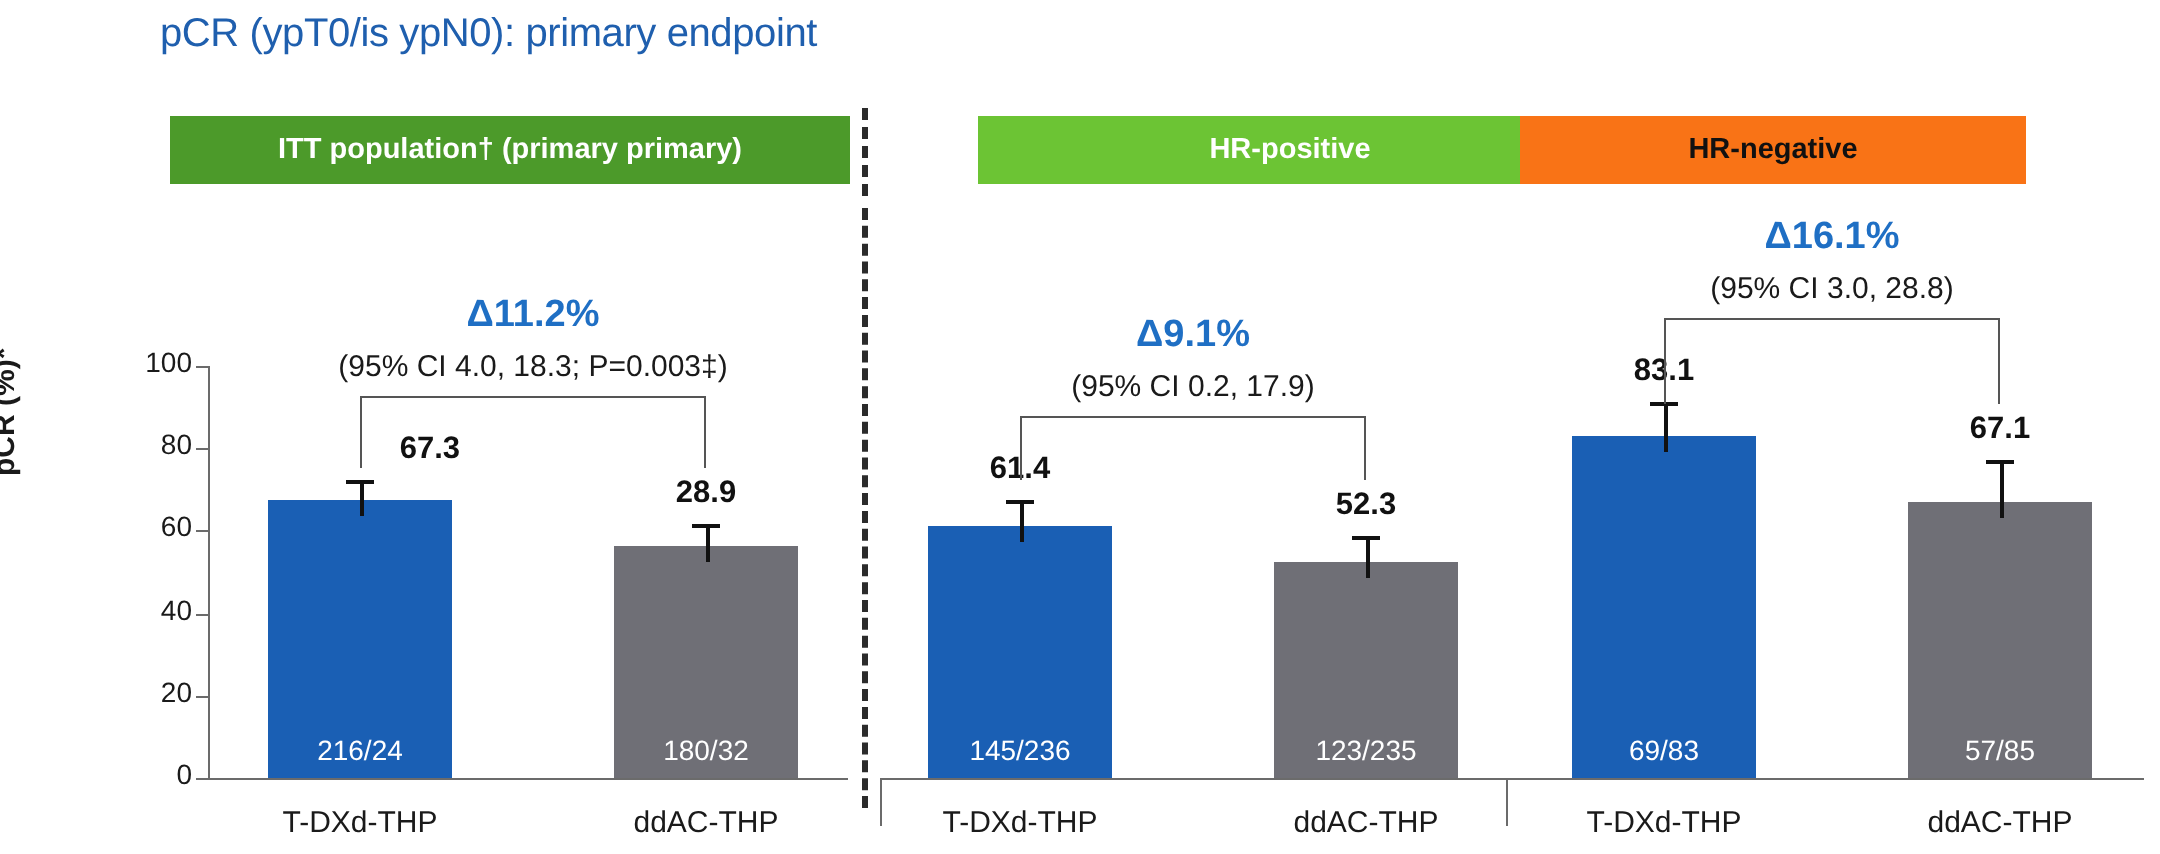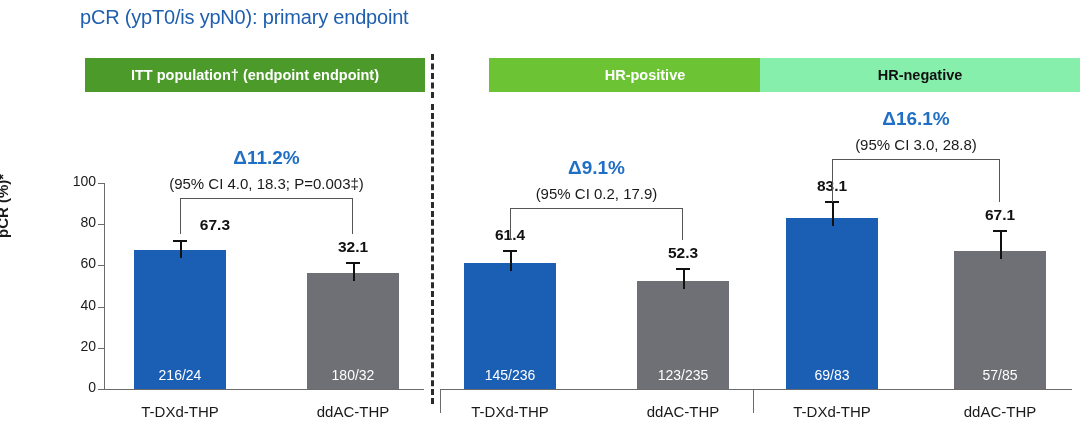--- a/index.html
+++ b/index.html
@@ -20,21 +20,21 @@
 
   
   .hdr{
     position:absolute;height:34px;top:58px;
     display:flex;align-items:center;justify-content:center;
     font-size:14.5px;font-weight:bold;white-space:nowrap;
     box-sizing:border-box;
   }
   .hdr-itt{left:85px;width:340px;background:#4C9A2A;color:#ffffff;}
   .hdr-hrpos{left:448px;width:312px;background:#6CC434;color:#ffffff;margin-left:41px;}
-  .hdr-hrneg{left:760px;width:320px;background:#86efac;color:#111111;}
+  .hdr-hrneg{left:760px;width:253px;background:#f97316;color:#111111;}
 
   .hdr-divider{
     position:absolute;left:431px;top:54px;height:44px;width:0;
     border-left:3px dashed #2b2b2b;
   }
 
   
   .axis-label{
     position:absolute;left:-6px;top:238px;
     transform:rotate(-90deg);transform-origin:left top;
@@ -92,21 +92,21 @@
     border-right:1.8px solid #555;
   }
 </style>
 </head>
 <body>
 
 <div id="slide">
 
   <div class="title">pCR (ypT0/is ypN0): primary endpoint</div>
 
-  <div class="hdr hdr-itt">ITT population† (endpoint endpoint)</div>
+  <div class="hdr hdr-itt">ITT population† (primary primary)</div>
   <div class="hdr-divider"></div>
   <div class="hdr hdr-hrpos">HR-positive</div>
   <div class="hdr hdr-hrneg">HR-negative</div>
 
   <div class="axis-label">pCR (%)*</div>
   <div class="yaxis-line"></div>
   <div id="yticks">
       <div class="ytick-label" style="left: 62px; top: 379px;">0</div>
       <div class="ytick-mark" style="left: 98px; top: 389px;"></div>
       <div class="ytick-label" style="left: 62px; top: 337.8px;">20</div>
@@ -132,21 +132,21 @@
       </div>
       <div class="errbar" style="left: 180px; top: 239.65px; height: 18.712px;"></div>
       <div class="errcap" style="left: 173px; top: 239.65px; width: 14px;"></div>
       <div class="bar-value" style="left: 130px; top: 215.65px; width: 100px; text-align: right;">67.3</div>
       <div class="xlabel" style="left: 110px; top: 403px; width: 140px;">T-DXd-THP</div>
       <div class="bar gray" style="left: 307px; top: 273.022px; width: 92px; height: 115.978px;">
         <div class="bar-frac">180/32</div>
       </div>
       <div class="errbar" style="left: 353px; top: 262.104px; height: 18.918px;"></div>
       <div class="errcap" style="left: 346px; top: 262.104px; width: 14px;"></div>
-      <div class="bar-value" style="left: 303px; top: 238.104px; width: 100px;">32.1</div>
+      <div class="bar-value" style="left: 303px; top: 238.104px; width: 100px;">28.9</div>
       <div class="xlabel" style="left: 283px; top: 403px; width: 140px;">ddAC-THP</div>
       <div class="bracket" style="left: 180px; top: 197.65px; width: 173px; height: 36.454px;"></div>
       <div class="delta-ci" style="left: 81.5px; top: 174.65px; width: 370px;">(95% CI 4.0, 18.3; P=0.003‡)</div>
       <div class="delta-val" style="left: 116.5px; top: 146.65px; width: 300px;">Δ11.2%</div>
       <div class="bar blue" style="left: 464px; top: 262.516px; width: 92px; height: 126.484px;">
         <div class="bar-frac">145/236</div>
       </div>
       <div class="errbar" style="left: 510px; top: 249.744px; height: 20.772px;"></div>
       <div class="errcap" style="left: 503px; top: 249.744px; width: 14px;"></div>
       <div class="bar-value" style="left: 460px; top: 225.744px; width: 100px;">61.4</div>

